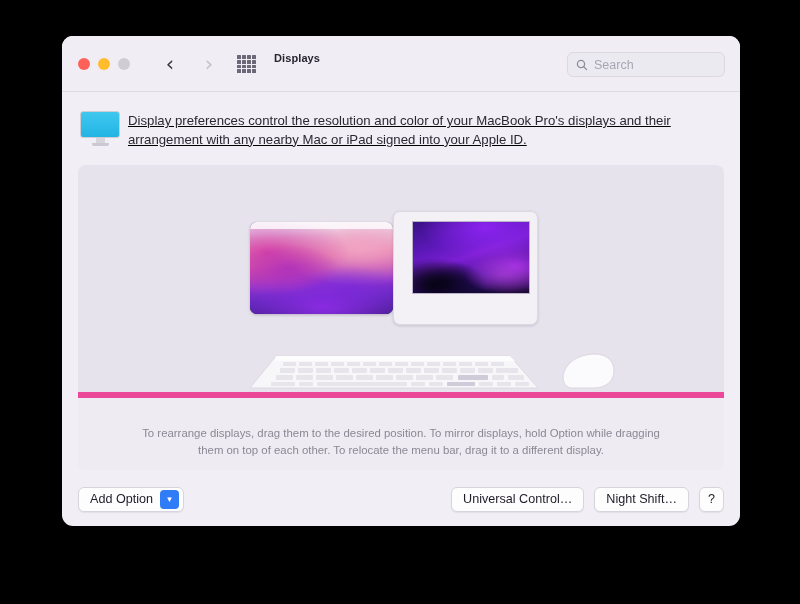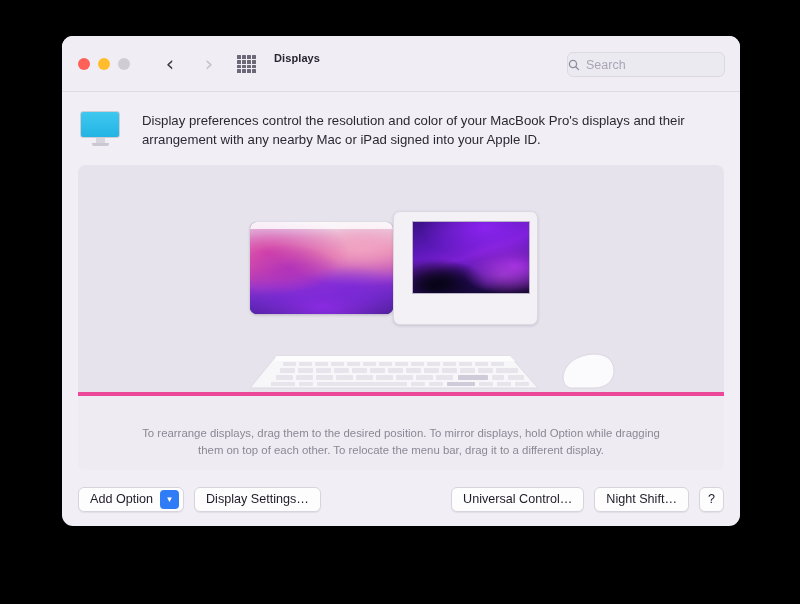--- a/index.html
+++ b/index.html
@@ -58,34 +58,35 @@
     letter-spacing:.1px;
   }
 
   #search {
     position:absolute; right:15px; top:16px;
     width:158px; height:25px;
     background:#eceaf1;
     border:1px solid #dcd9e3;
     border-radius:6px;
     display:flex; align-items:center;
-    gap:6px;
+    padding-left:8px; gap:6px;
   }
   #search svg { flex:none; }
   #search-input {
     border:none; outline:none; background:transparent;
     font-family:"Liberation Sans", sans-serif;
     font-size:12.5px; color:#3b3646; width:110px;
   }
   #search-input::placeholder { color:#a9a5b3; }
 
   
   #desc-row {
-    display:flex; gap:22px;
+    display:flex; gap:8px;
     padding:19px 20px 0 18px;
+    text-decoration:underline;
   }
   #display-glyph { flex:none; width:40px; height:37px; position:relative; }
   #display-glyph .screen {
     width:40px; height:27px; border-radius:3px;
     background:linear-gradient(180deg,#3fc8ef 0%,#23b4e4 100%);
     border:1px solid #cfccd6;
   }
   #display-glyph .neck {
     width:9px; height:5px; margin:0 auto;
     background:#d7d4de;
@@ -181,21 +182,21 @@
   }
   #input-devices {
     position:absolute; left:0; right:0; bottom:0;
     height:44px;
   }
 
   #footer-note {
     position:absolute; left:0; right:0; bottom:0;
     height:78px;
     background:#eeecf2;
-    border-top:4px solid #ec4899;
+    border-top:6px solid #ec4899;
     display:flex; align-items:flex-end; justify-content:center;
     padding-bottom:12px;
   }
   #footer-note p {
     text-align:center;
     font-size:11.4px; line-height:1.45; color:#8b8794;
     max-width:540px;
   }
 
   
@@ -382,21 +383,20 @@
     </div>
   </div>
 
   <div id="buttonbar">
 
     <div class="btn" id="btn-add-display">
       <span>Add Option</span>
       <span class="chevron-box">▾</span>
     </div>
 
-    <div class="btn" id="btn-display-settings">Display Settings…</div>
 
     <div class="spacer"></div>
 
     <div class="btn" id="btn-universal-control">Universal Control…</div>
 
     <div class="btn" id="btn-night-shift">Night Shift…</div>
 
     <div class="btn" id="btn-help">?</div>
   </div>
 

